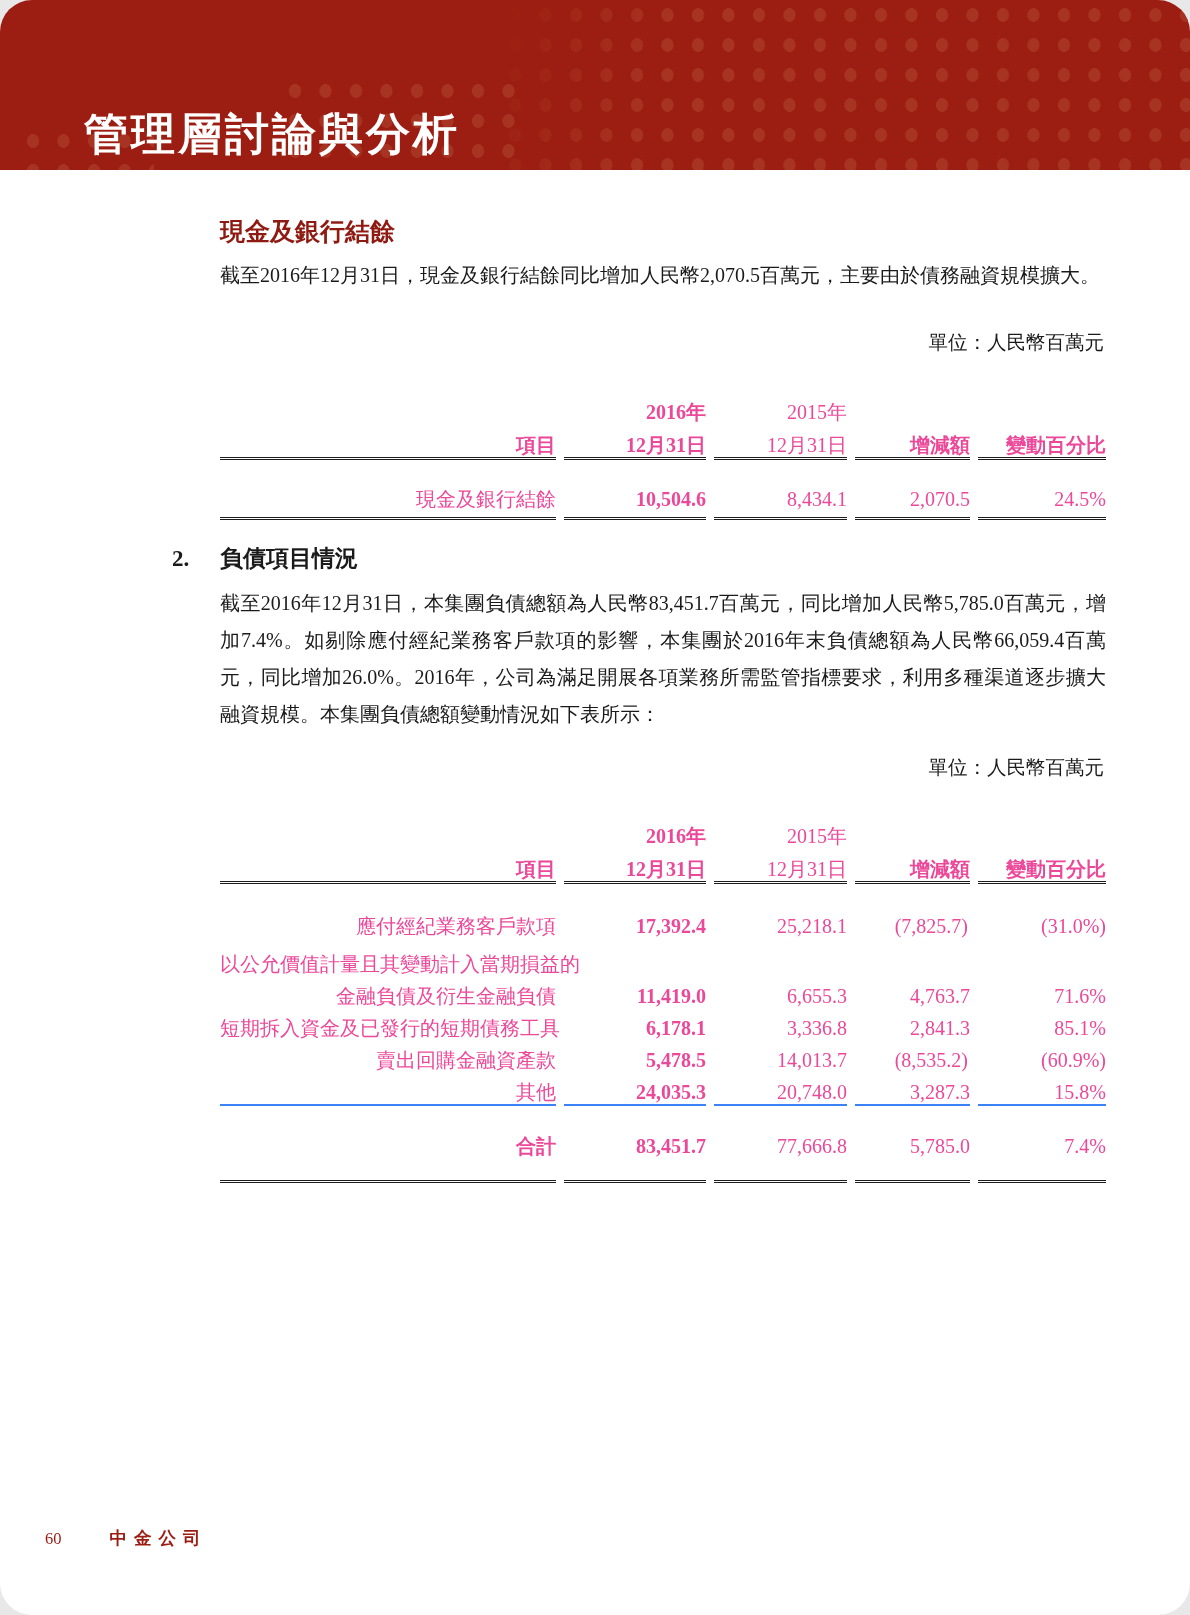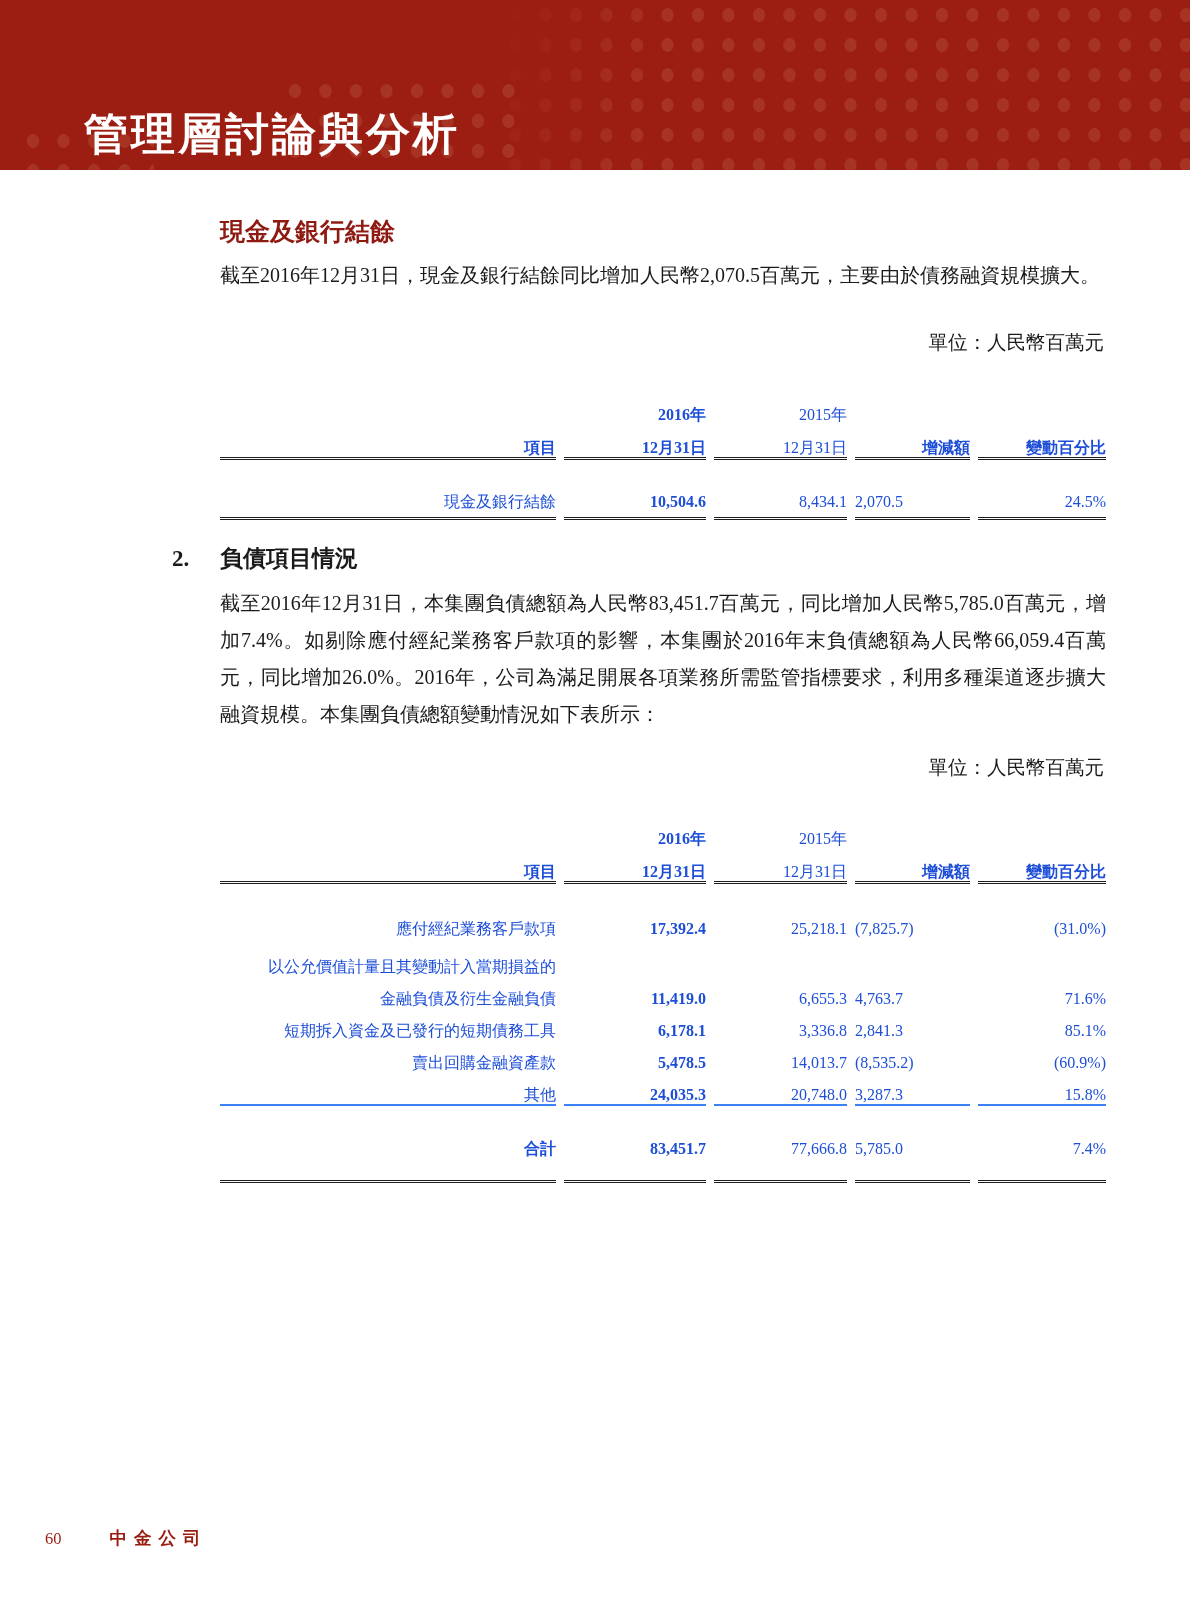--- a/index.html
+++ b/index.html
@@ -1,19 +1,19 @@
 <!DOCTYPE html>
 <html><head>
 <meta charset="utf-8">
 <style>
   html,body{margin:0;padding:0;background:#e8e8e8;}
   #page{
     position:relative;width:1190px;height:1615px;margin:0 auto;
     background:#ffffff;overflow:hidden;
-    font-family:"Liberation Serif","DejaVu Serif",serif;color:#1a1a1a;
+    font-family:"Liberation Serif","DejaVu Serif",serif;color:#1a1a1a;border-radius:32px;
   }
   
   #banner{position:absolute;left:0;top:0;width:1190px;height:170px;background:#9c1d11;}
   .dots{
     position:absolute;
     background-image:radial-gradient(ellipse 8.5px 9.5px at 15px 15px,#a73323 70%,rgba(167,51,35,0) 75%);
     background-size:30.5px 30px;
   }
   #dots-main{left:500px;top:0;right:0;height:170px;
     -webkit-mask-image:linear-gradient(105deg,transparent 0px,#000 170px);
@@ -26,26 +26,26 @@
   }
   
   .abs{position:absolute;}
   .sec-head-red{font-size:25px;font-weight:bold;color:#8e1a12;line-height:1;}
   .sec-head-blk{font-size:23px;font-weight:bold;color:#1a1a1a;line-height:1;}
   .para{font-size:20px;line-height:37px;text-align:justify;}
   .unit{font-size:19.5px;text-align:right;}
   
   table.fin{
     border-collapse:separate;border-spacing:8px 0;table-layout:fixed;
-    width:902px;font-size:16px;color:#1d4ed8;
+    width:902px;font-size:20px;color:#ec4899;
   }
   table.fin td{padding:0;vertical-align:bottom;white-space:nowrap;line-height:1.2;}
   td.stub{text-align:right;overflow:visible;}
   td.num{text-align:right;padding-right:4px;}
-  td.delta{padding-right:12px;}
+  td.delta{text-align:right;padding-right:12px;}
   td.delta-h{text-align:right;padding-right:6px;}
   td.pct{text-align:right;padding-right:13px;}
   td.pct-h{text-align:right;padding-right:4px;}
   td.paren{padding-right:2px !important;}
   td.paren-p{padding-right:0 !important;}
   .b{font-weight:bold;}
   tr.rule-dbl td{border-bottom:3px double #1c1c1c;}
   tr.rule-sgl td{border-bottom:2px solid #3b82f6;}
   tr.years td{height:33px;}
   tr.dates td{height:33px;}

